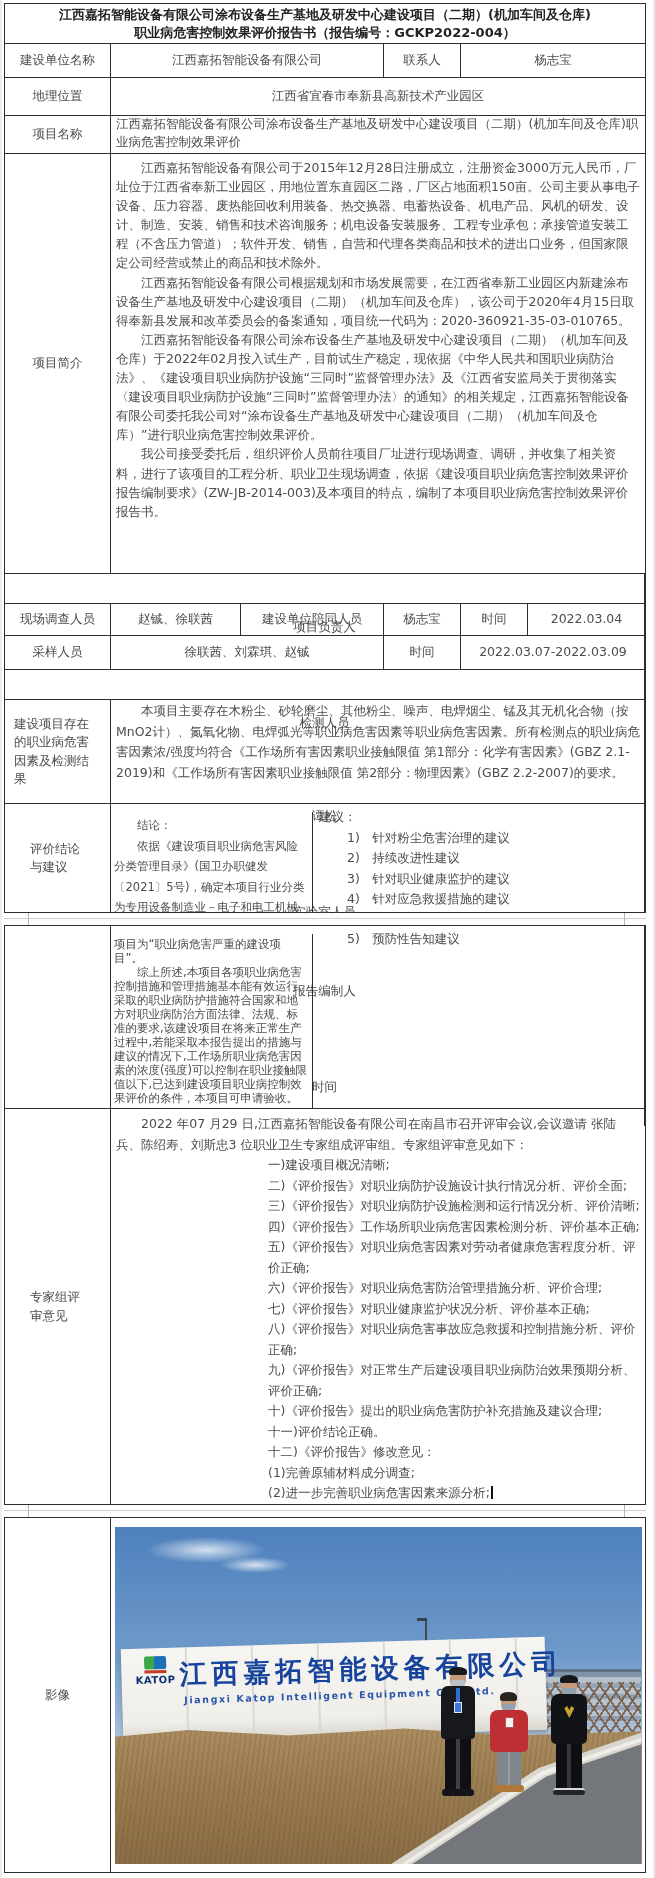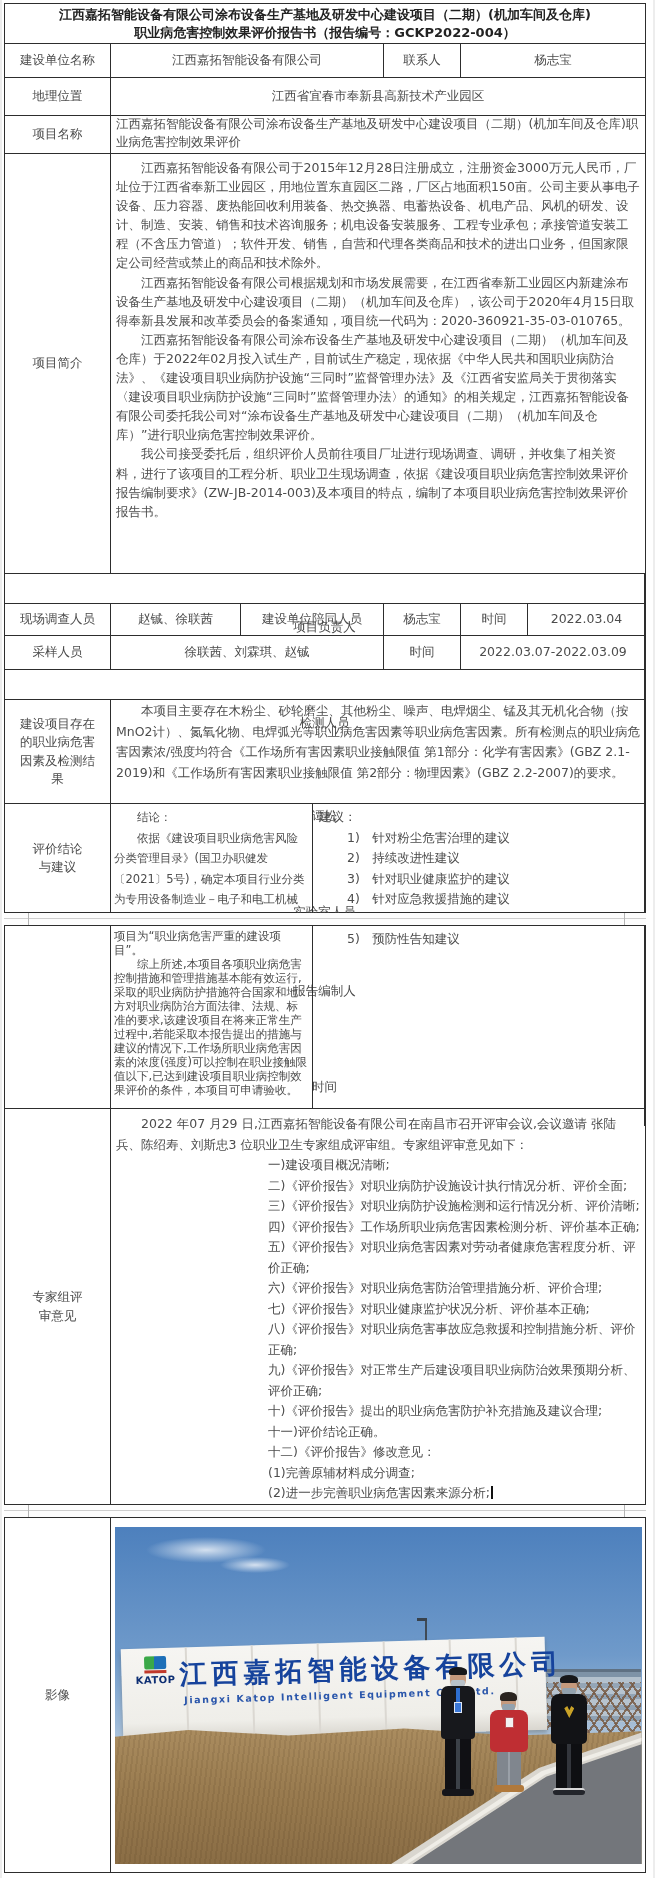--- a/index.html
+++ b/index.html
@@ -17,21 +17,21 @@
   .doc { position:absolute; left:4px; top:3px; width:642px; }
 
   .tbl { border:1px solid #2d2d2d; background:#fff; }
   .trow { display:flex; border-bottom:1px solid #2d2d2d; align-items:stretch; }
   .trow:last-child { border-bottom:none; }
   .cell { border-right:1px solid #2d2d2d; overflow:hidden; position:relative; }
   .cell:last-child { border-right:none; }
   .grow { flex:1 1 auto; }
 
   .lbl, .vc { display:flex; align-items:center; justify-content:center;
-              text-align:center; font-size:12.5px; line-height:1.45; }
+              text-align:left; font-size:12.5px; line-height:1.45; }
   .lbl { flex:0 0 106px; padding:0 6px; }
   .lbl.narrow { padding:0 25px; }
   .lbl.mid { padding:0 9px; }
 
   .h40{height:40px;} .h34{height:34px;} .h38{height:38px;} .h30{height:30px;flex-direction:column;}
   .h32{height:32px;} .h420{height:420px;} .h104{height:104px;} .h108{height:108px;}
   .h183{height:183px;} .h395{height:395px;} .h354{height:354px;}
 
   .w273{flex:0 0 273px;} .w77{flex:0 0 77px;} .w130{flex:0 0 130px;}
   .w143{flex:0 0 143px;} .w67{flex:0 0 67px;} .w202{flex:0 0 202px;}
@@ -39,21 +39,21 @@
   .title-cell { flex:1 1 auto; display:flex; flex-direction:column;
     justify-content:center; text-align:center; font-weight:bold;
     color:#222; font-size:13px; line-height:18px; }
 
   .txt { font-size:12.5px; line-height:20px; padding:2px 5px; text-align:left; }
   .txt .para { text-indent:2em; }
   .intro-txt { line-height:19.1px; padding-top:4px; }
 
   .hazard-txt { line-height:20.5px; padding-top:1px; }
 
-  .concl-left { font-size:11.5px; line-height:20.5px; padding:3px 3px; }
+  .concl-left { font-size:11.5px; line-height:20.5px; padding:3px 3px;margin-top:8px; }
   .concl-left .para { text-indent:2em; }
   .concl2-left { line-height:14px; }
   .sugg { font-size:12.5px; line-height:20.5px; padding:3px 6px; }
   .sugg .item { padding-left:28px; }
 
   .expert-txt { font-size:12.5px; line-height:20.5px; padding:5px 5px 0 5px; }
   .expert-txt .e-intro { text-indent:2em; }
   .expert-txt .e-item { margin-left:152px; }
 
   .caret { display:inline-block; width:2px; height:13px; background:#111;

